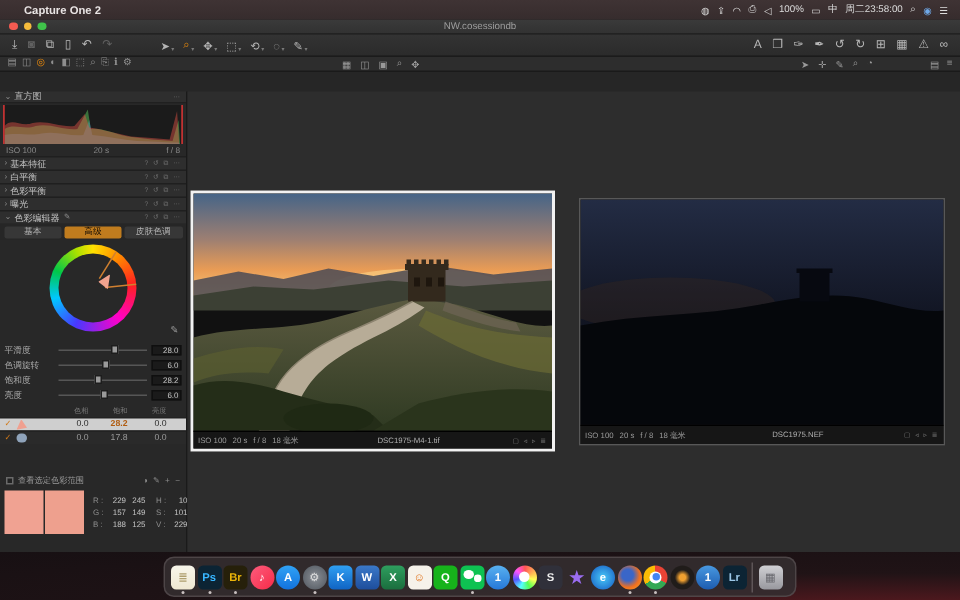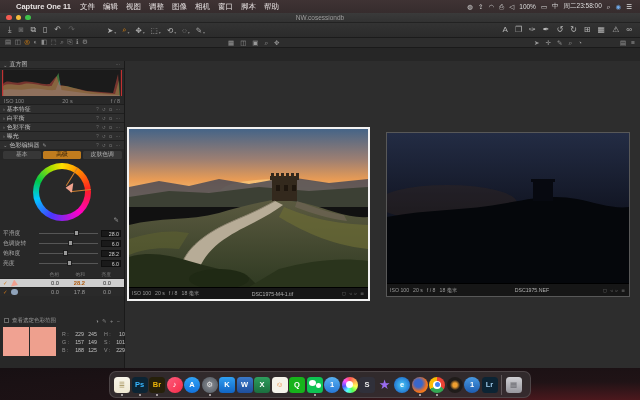--- a/index.html
+++ b/index.html
@@ -138,33 +138,21 @@
   .chrome::before { content:""; position:absolute; inset:4px; background:#fff; border-radius:50%; }
   .chrome::after { content:""; position:absolute; inset:5.5px; background:#4285f4; border-radius:50%; }
   .photos { background:conic-gradient(#f55,#fa5,#ff5,#5f5,#5ff,#55f,#f5f,#f55); }
   .photos::before { content:""; position:absolute; inset:4.5px; background:#fff; border-radius:50%; }
 </style>
 </head>
 <body>
 
 <div class="menubar">
   <span class="apple"></span>
-  <span class="appname">Capture One 11</span>
-  <div class="menu-items">
-
-  <span><i style="font-style:normal">文件</i></span>
-      <span><i style="font-style:normal">编辑</i></span>
-      <span><i style="font-style:normal">视图</i></span>
-      <span><i style="font-style:normal">调整</i></span>
-      <span><i style="font-style:normal">图像</i></span>
-      <span><i style="font-style:normal">相机</i></span>
-      <span><i style="font-style:normal">窗口</i></span>
-      <span><i style="font-style:normal">脚本</i></span>
-      <span><i style="font-style:normal">帮助</i></span>
-    </div>
+  <span class="appname">Capture One 2</span>
   <div class="mb-right">
 
   <span><i style="font-style:normal">◍</i></span>
       <span><i style="font-style:normal">⇪</i></span>
       <span><i style="font-style:normal">◠</i></span>
       <span><i style="font-style:normal">⎙</i></span>
       <span><i style="font-style:normal">◁</i></span>
       <span><i style="font-style:normal">100%</i></span>
       <span><i style="font-style:normal">▭</i></span>
       <span><i style="font-style:normal">中</i></span>

